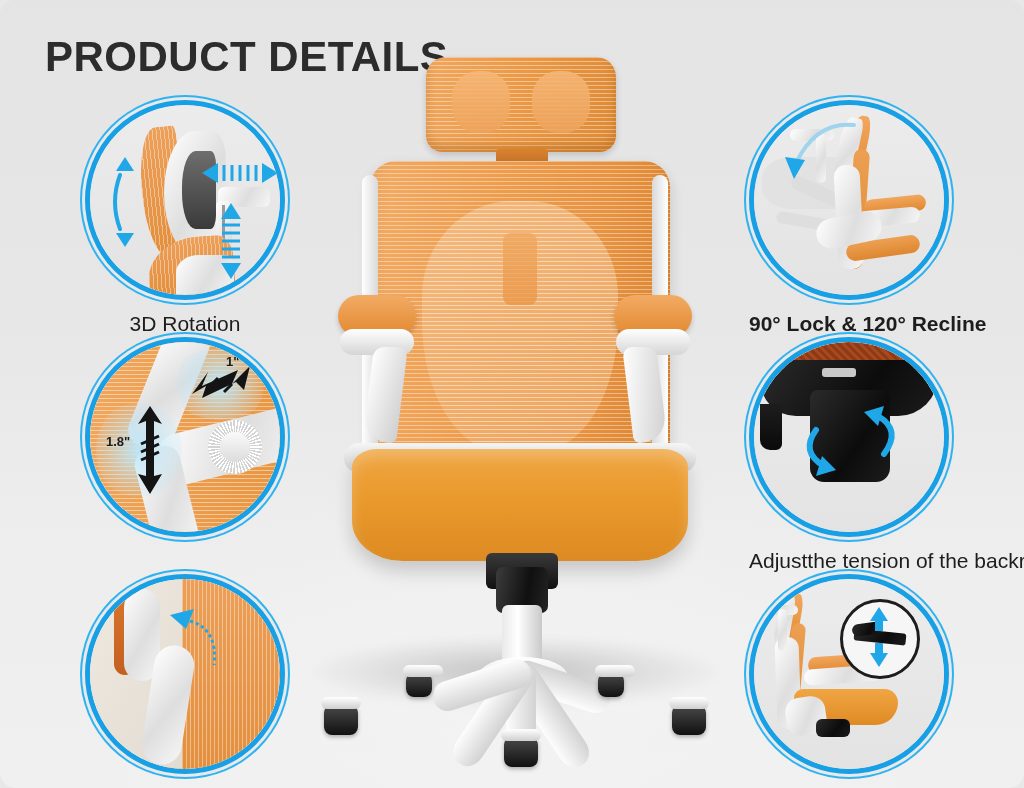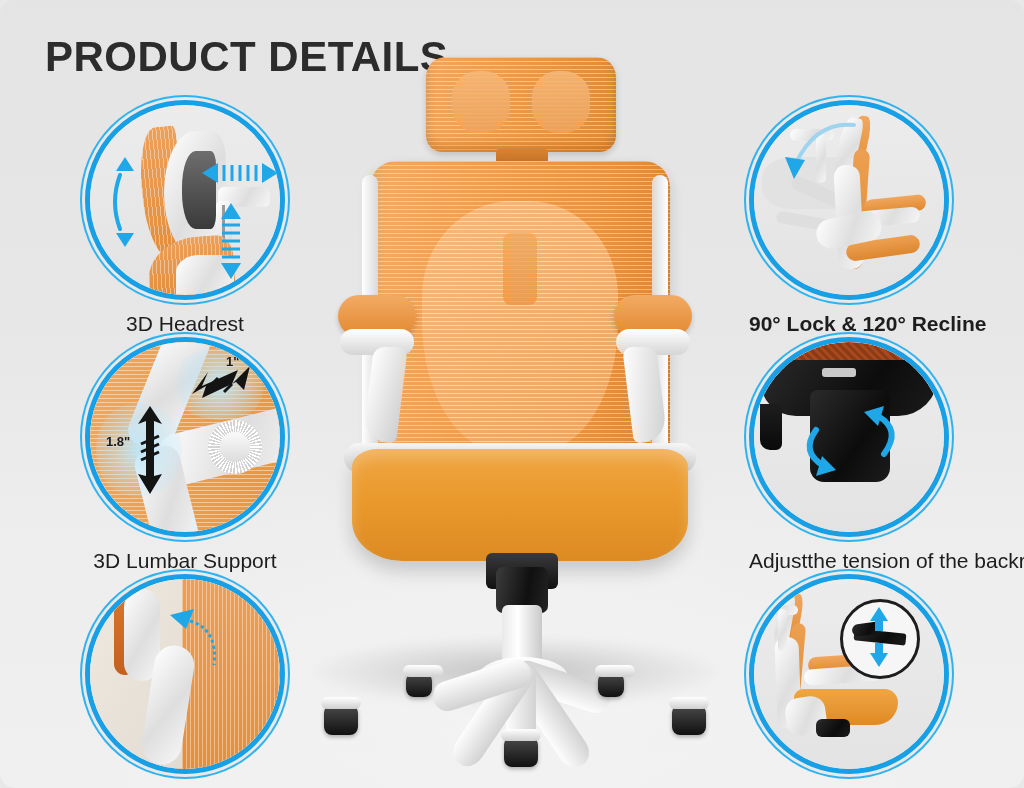--- a/index.html
+++ b/index.html
@@ -270,21 +270,21 @@
           <g stroke="#1fa7e8" stroke-width="3">
             <line x1="4" y1="24" x2="22" y2="24"></line>
               <line x1="4" y1="32" x2="22" y2="32"></line>
             <line x1="4" y1="40" x2="22" y2="40"></line>
               <line x1="4" y1="48" x2="22" y2="48"></line>
             <line x1="4" y1="56" x2="22" y2="56"></line>
           </g>
         </svg>
       </div>
     </div>
-    <div class="cap">3D Headrest</div>
+    <div class="cap">3D Rotation</div>
   </div>
 
   <div class="callout" style="left:85px;top:337px;">
     <div class="ring">
       <div class="inner">
         <div class="sh mesh-o" style="left:0;top:0;width:190px;height:190px;"></div>
 
         <div class="sh plastic" style="left:56px;top:-20px;width:46px;height:130px;border-radius:16px;transform:rotate(22deg);"></div>
         <div class="sh plastic" style="left:68px;top:78px;width:150px;height:52px;border-radius:20px;transform:rotate(-14deg);"></div>
         <div class="sh plastic" style="left:54px;top:104px;width:46px;height:110px;border-radius:16px;transform:rotate(-14deg);"></div>
@@ -309,21 +309,20 @@
           <g stroke="#141414" stroke-width="3">
             <line x1="11" y1="40" x2="29" y2="32"></line>
               <line x1="11" y1="48" x2="29" y2="40"></line>
             <line x1="11" y1="56" x2="29" y2="48"></line>
           </g>
         </svg>
         <div class="dimtxt" style="left:136px;top:12px;">1"</div>
         <div class="dimtxt" style="left:16px;top:92px;">1.8"</div>
       </div>
     </div>
-    <div class="cap">3D Lumbar Support</div>
   </div>
 
   <div class="callout" style="left:85px;top:574px;">
     <div class="ring">
       <div class="inner">
         <div class="sh mesh-v" style="left:76px;top:-10px;width:130px;height:210px;border-radius:30% 0 0 10%/16% 0 0 6%;"></div>
         <div class="sh" style="left:0;top:0;width:92px;height:190px;background:linear-gradient(120deg,#efe9e0,#e2dbd1);"></div>
         <div class="sh" style="left:24px;top:12px;width:22px;height:84px;border-radius:12px;background:linear-gradient(#d8762c,#c4601f);"></div>
         <div class="sh plastic" style="left:34px;top:10px;width:36px;height:92px;border-radius:18px;"></div>
         <div class="sh plastic" style="left:58px;top:66px;width:40px;height:120px;border-radius:22px;transform:rotate(9deg);"></div>

